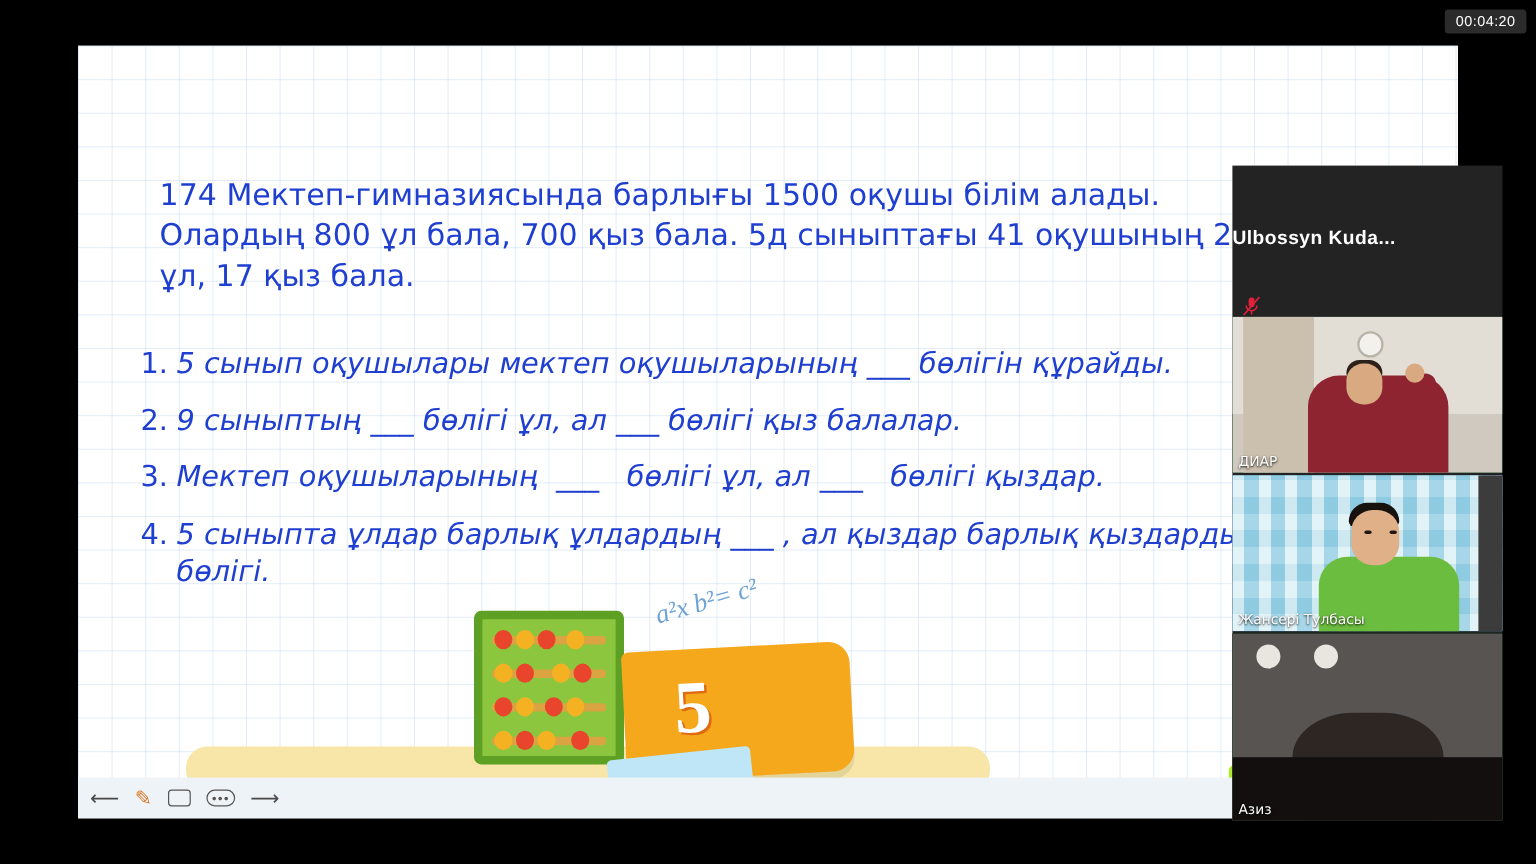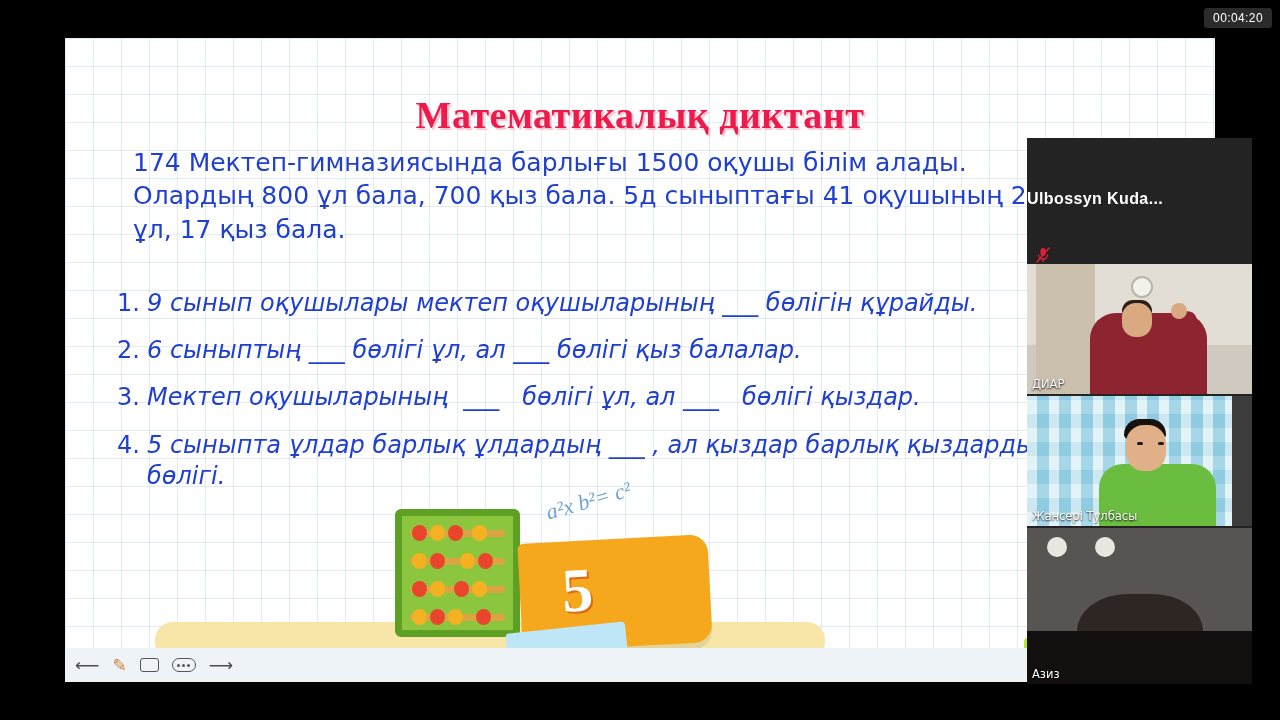--- a/index.html
+++ b/index.html
@@ -304,32 +304,31 @@
 
 <div id="screen">
 
   <div id="topbar">
     <div id="timer">00:04:20</div>
   </div>
 
   <div id="slide">
     <div id="slide-inner">
 
-      <div id="slide-title">Математикалық диктант</div>
 
       <div id="problem">174  Мектеп-гимназиясында барлығы 1500 оқушы білім алады. Олардың 800 ұл бала, 700 қыз бала.  5д сыныптағы 41 оқушының 24 ұл, 17 қыз бала.</div>
 
       <div id="questions">
         <div class="q-row">
           <span class="q-num">1.</span>
-          <span class="q-text">9 сынып оқушылары мектеп оқушыларының ___ бөлігін құрайды.</span>
+          <span class="q-text">5 сынып оқушылары мектеп оқушыларының ___ бөлігін құрайды.</span>
         </div>
         <div class="q-row">
           <span class="q-num">2.</span>
-          <span class="q-text">6 сыныптың ___ бөлігі ұл, ал ___ бөлігі қыз балалар.</span>
+          <span class="q-text">9 сыныптың ___ бөлігі ұл, ал ___ бөлігі қыз балалар.</span>
         </div>
         <div class="q-row">
           <span class="q-num">3.</span>
           <span class="q-text">Мектеп оқушыларының  ___   бөлігі ұл, ал ___   бөлігі қыздар.</span>
         </div>
         <div class="q-row">
           <span class="q-num">4.</span>
           <span class="q-text">5 сыныпта ұлдар барлық ұлдардың ___ , ал қыздар барлық қыздардың ___ бөлігі.</span>
         </div>
       </div>

